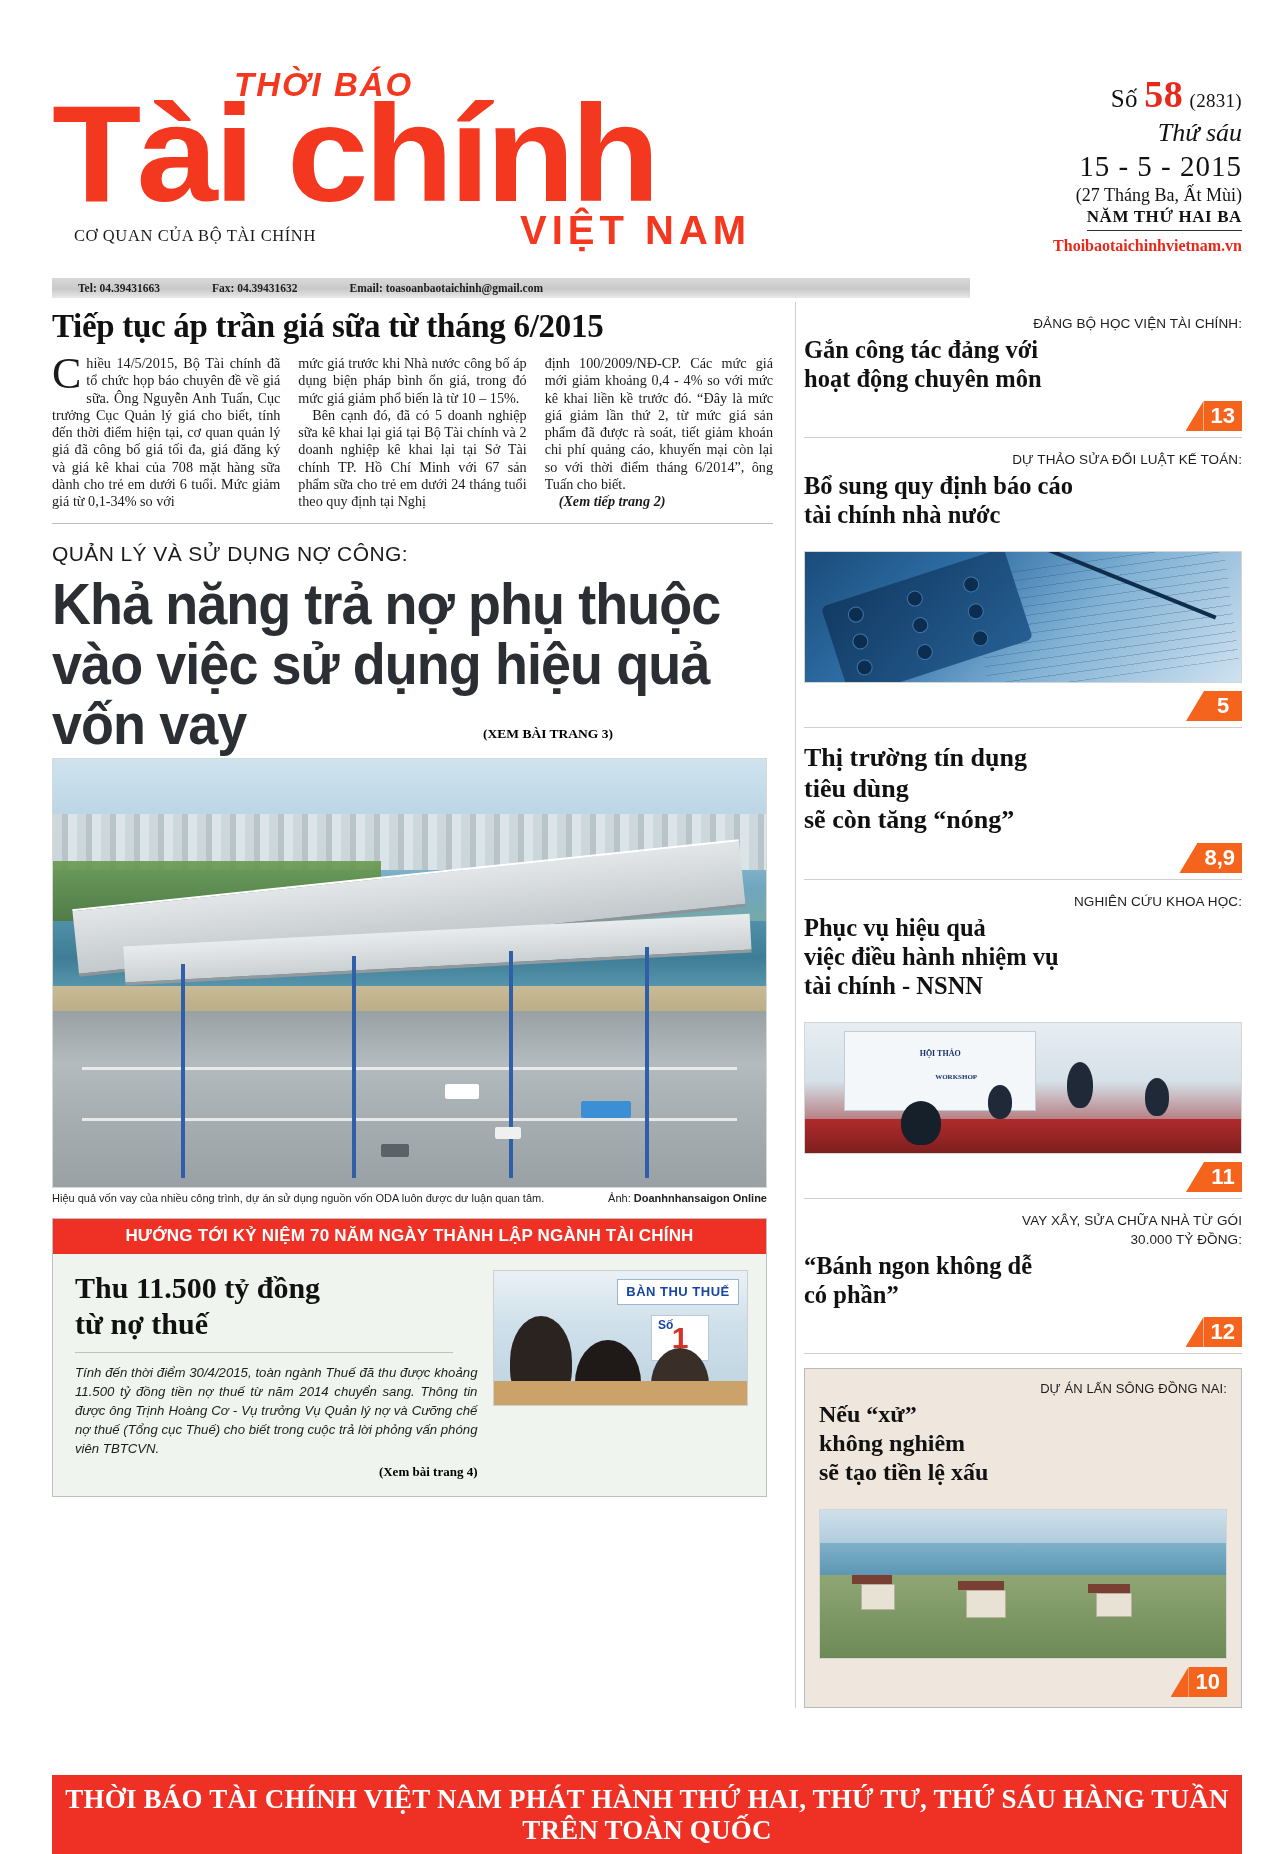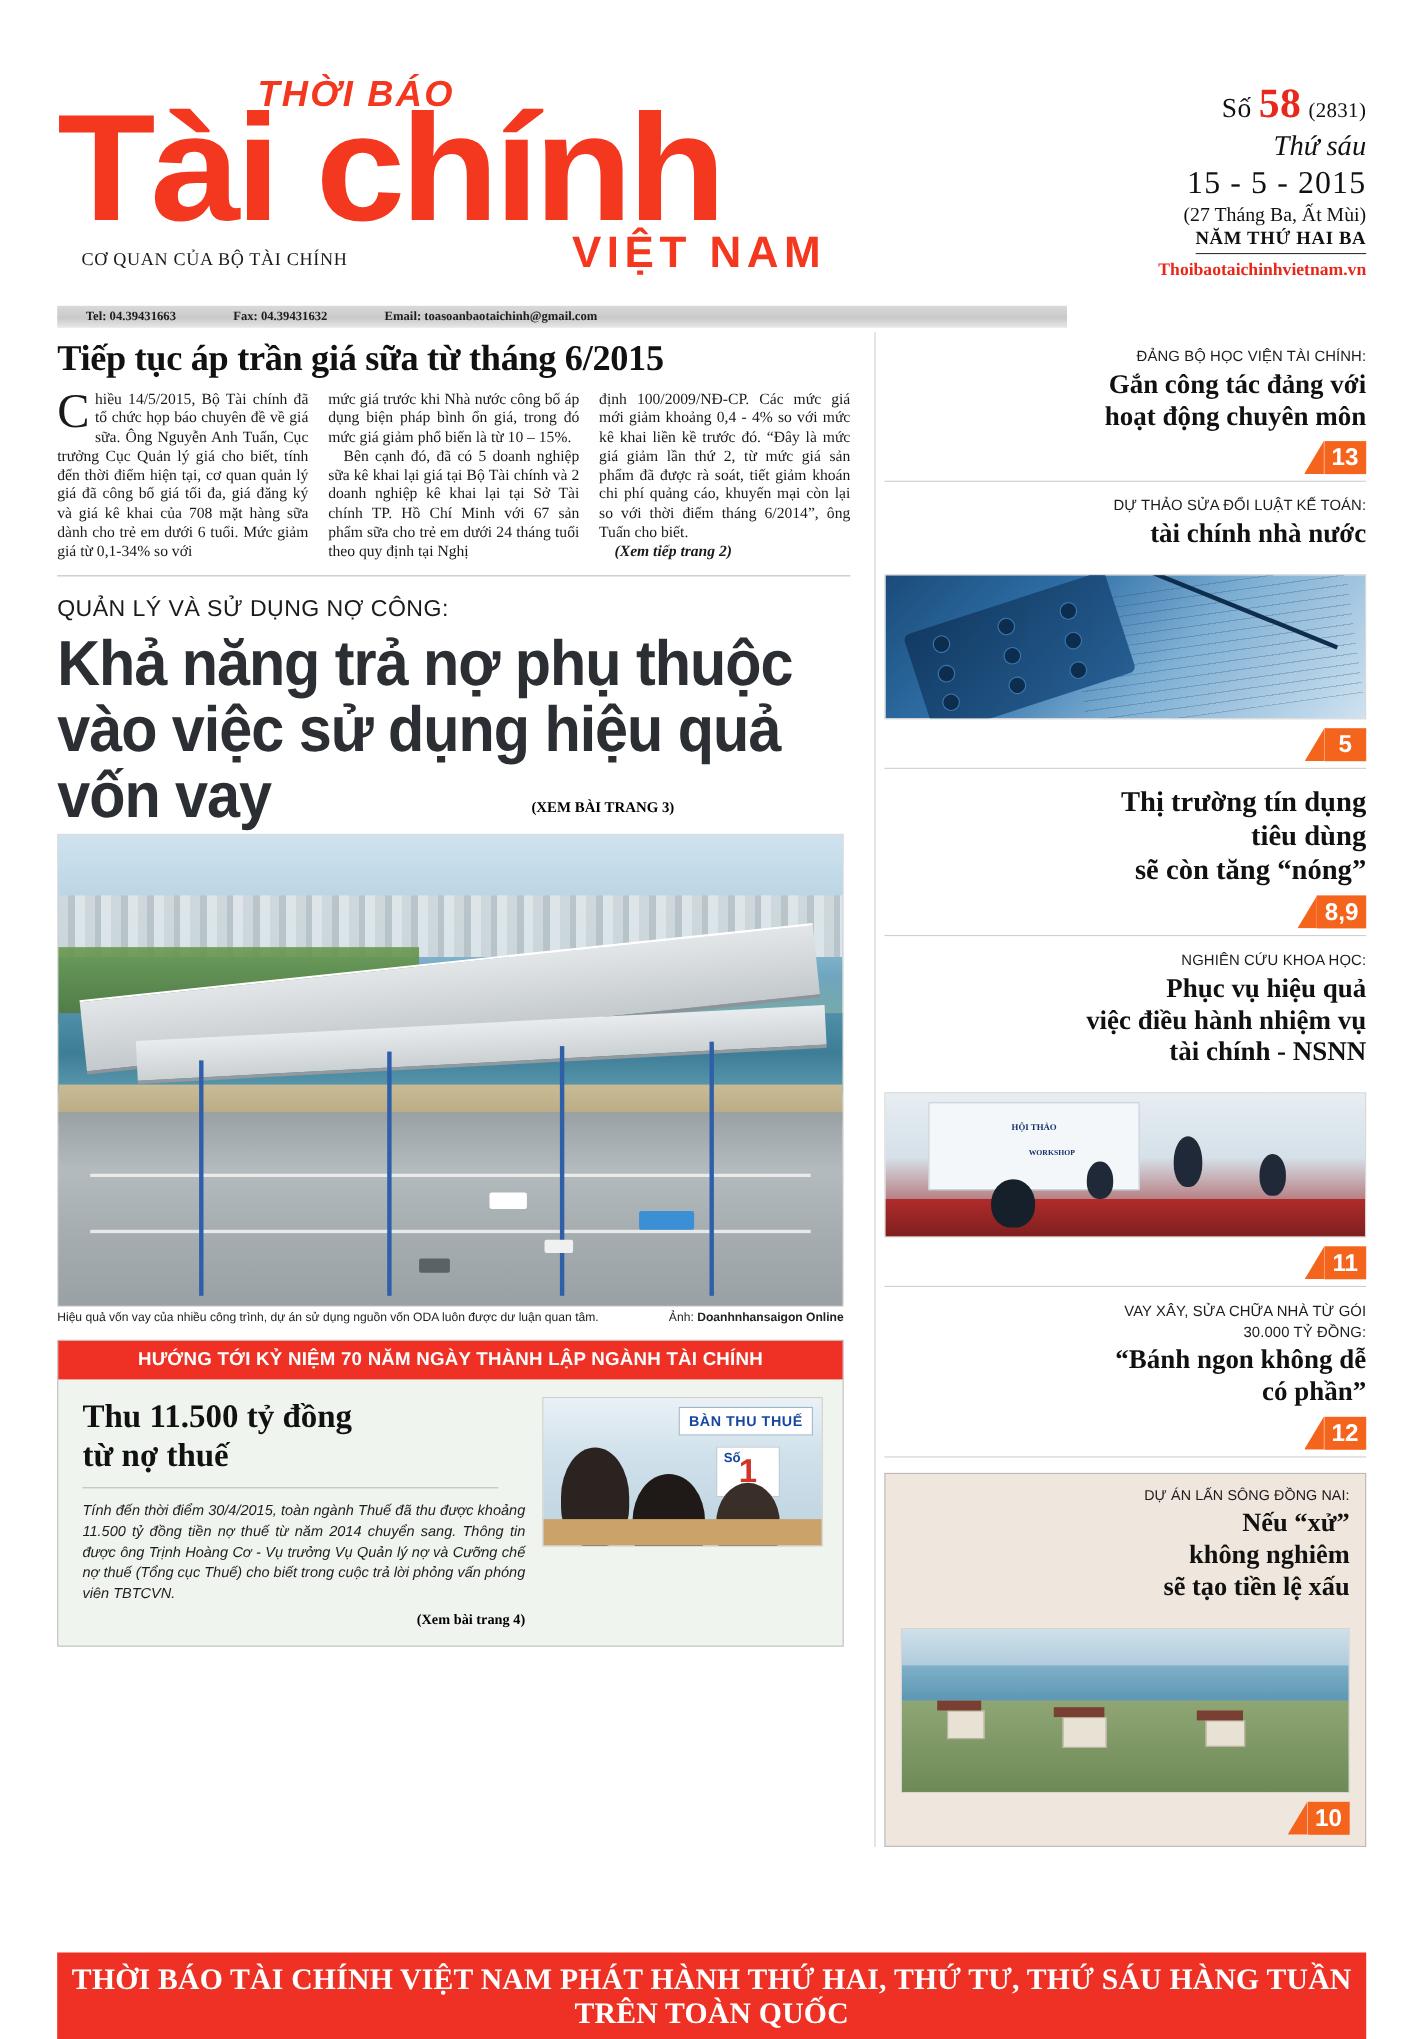--- a/index.html
+++ b/index.html
@@ -204,21 +204,21 @@
 
   
   .side-item { padding: 14px 0 6px 0; border-bottom: 1px solid #cfcfcf; position: relative; }
   .side-item:last-child { border-bottom: none; }
   .side-kicker {
     font-family:"Liberation Sans", sans-serif; font-size: 13.5px;
     text-align: right; color:#1c1c1c; letter-spacing:.1px; margin-bottom: 4px;
   }
   .side-head {
     font-family:"Liberation Serif", serif; font-weight: bold;
-    font-size: 24.5px; line-height: 29px; text-align: right; color:#111;
+    font-size: 24.5px; line-height: 29px; color:#111;
   }
   .side-head.big { font-size: 26px; line-height: 31px; }
   .pagenum {
     display: inline-block; position: relative; height: 30px; min-width: 38px;
     background: #f4641c; color:#fff;
     font-family:"Liberation Sans", sans-serif; font-weight:bold; font-size: 22px;
     line-height: 30px; text-align:center; padding: 0 7px; float: right; margin-top: 8px;
   }
   .pagenum::before {
     content:""; position:absolute; left:-18px; top:0; width:18px; height:30px;
@@ -391,20 +391,21 @@
             <div>Gắn công tác đảng với</div>
             <div>hoạt động chuyên môn</div>
           </div>
           <div class="pagenum">13</div>
           <div class="clear"></div>
         </div>
 
         <div class="side-item">
           <div class="side-kicker">DỰ THẢO SỬA ĐỔI LUẬT KẾ TOÁN:</div>
           <div class="side-head">
+            <div>Bổ sung quy định báo cáo</div>
             <div>tài chính nhà nước</div>
           </div>
           <div class="side-photo calc-photo">
             <div class="sheet"></div>
             <div class="calc-keys">
               <div class="calc-key" style="left:12%; top:10%;"></div>
               <div class="calc-key" style="left:44%; top:14%;"></div>
               <div class="calc-key" style="left:74%; top:18%;"></div>
               <div class="calc-key" style="left:10%; top:38%;"></div>
               <div class="calc-key" style="left:42%; top:42%;"></div>

